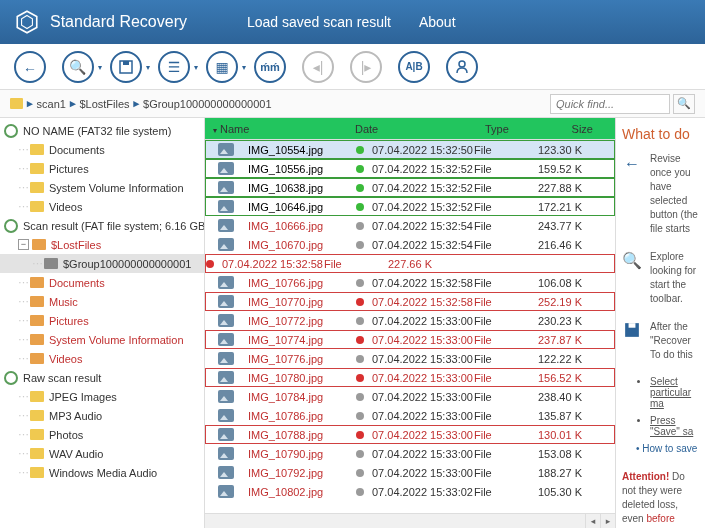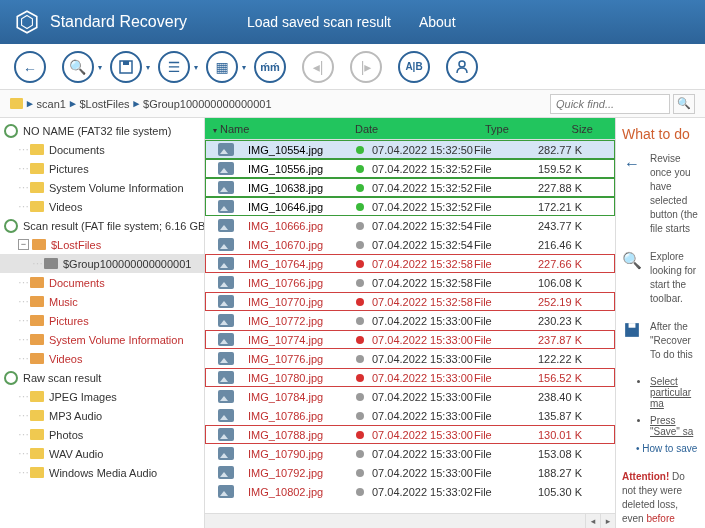--- a/index.html
+++ b/index.html
@@ -259,21 +259,21 @@
         <div class="file-row green-box sel">
           <div class="col-name">
             <span class="img-icon"></span>
             <span class="fname">IMG_10554.jpg</span>
           </div>
           <div class="col-date-cell">
             <span class="dot green"></span>
             <span>07.04.2022 15:32:50</span>
           </div>
           <div class="col-type-cell">File</div>
-          <div class="col-size-cell">282.77 K</div>
+          <div class="col-size-cell">123.30 K</div>
         </div>
         <div class="file-row green-box">
           <div class="col-name">
             <span class="img-icon"></span>
             <span class="fname">IMG_10556.jpg</span>
           </div>
           <div class="col-date-cell">
             <span class="dot green"></span>
             <span>07.04.2022 15:32:52</span>
           </div>
@@ -322,24 +322,20 @@
             <span class="fname red">IMG_10670.jpg</span>
           </div>
           <div class="col-date-cell">
             <span class="dot gray"></span>
             <span>07.04.2022 15:32:54</span>
           </div>
           <div class="col-type-cell">File</div>
           <div class="col-size-cell">216.46 K</div>
         </div>
         <div class="file-row red-box">
-          <div class="col-name">
-            <span class="img-icon"></span>
-            <span class="fname red">IMG_10764.jpg</span>
-          </div>
           <div class="col-date-cell">
             <span class="dot red"></span>
             <span>07.04.2022 15:32:58</span>
           </div>
           <div class="col-type-cell">File</div>
           <div class="col-size-cell">227.66 K</div>
         </div>
         <div class="file-row">
           <div class="col-name">
             <span class="img-icon"></span>

